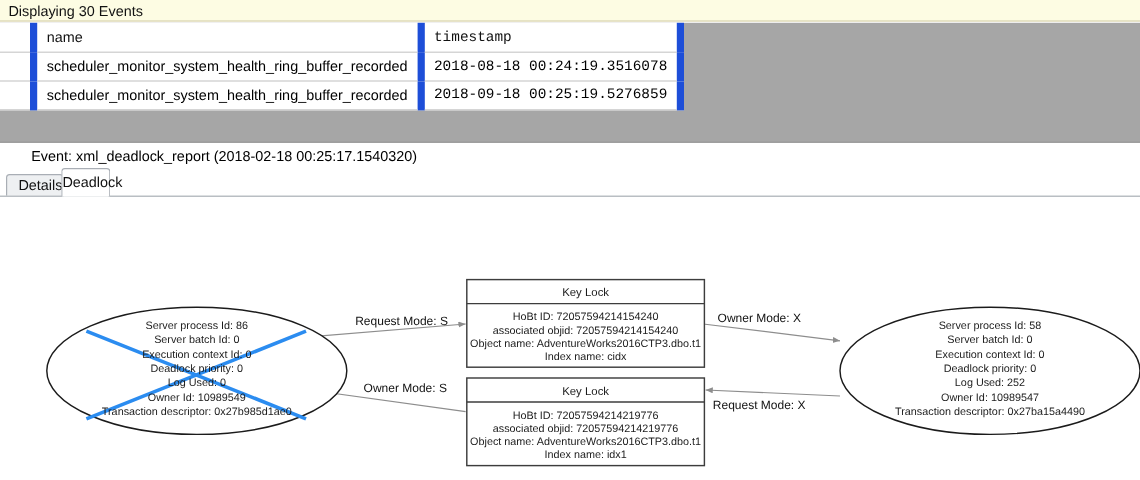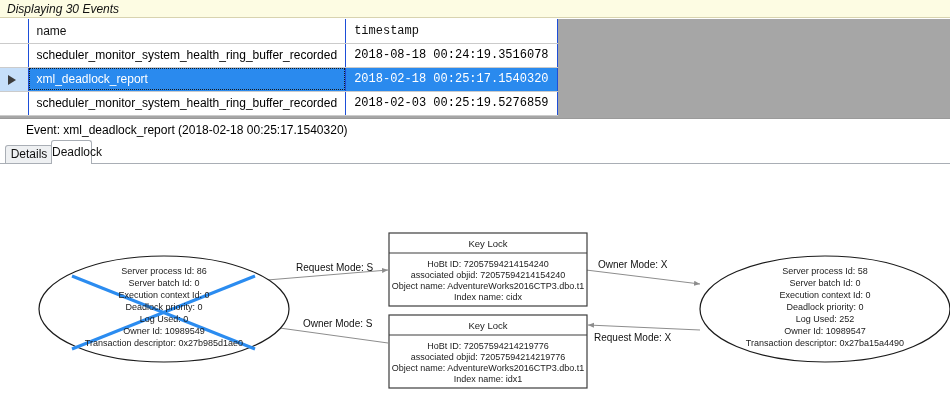--- a/index.html
+++ b/index.html
@@ -18,21 +18,20 @@
 
   
   #events-banner {
     position: absolute;
     left: 0; top: 0;
     width: 950px;
     height: 18px;
     background: #fdfce3;
     border-bottom: 1px solid #d8d3b0;
     box-sizing: border-box;
-    font-style: italic;
   }
   #events-banner .banner-text {
     position: absolute;
     left: 7px; top: 2px;
     font-size: 12px;
     color: #111;
     white-space: nowrap;
   }
 
   
@@ -46,21 +45,21 @@
     box-sizing: border-box;
   }
   .grid-table {
     position: absolute;
     left: 0; top: 0;
     border-collapse: collapse;
     background: #ffffff;
     table-layout: fixed;
   }
   .grid-table td, .grid-table th {
-    border-right: 1px solid #1d4ed8;
+    border-right: 6px solid #1d4ed8;
     border-bottom: 1px solid #cbcbcb;
     padding: 0 8px;
     font-size: 12px;
     font-weight: normal;
     text-align: left;
     height: 24px;
     box-sizing: border-box;
     white-space: nowrap;
     overflow: hidden;
     background: #ffffff;
@@ -111,21 +110,21 @@
   }
   .tab {
     position: absolute;
     bottom: 0;
     box-sizing: border-box;
     background: #eef0f2;
     border: 1px solid #a9aeb5;
     border-bottom: none;
     border-radius: 3px 3px 0 0;
     font-size: 12px;
-    text-align: center;
+    text-align: right;
     color: #111;
     cursor: default;
   }
   .tab.inactive {
     left: 5px;
     width: 48px;
     height: 19px;
     line-height: 17px;
   }
   .tab.active {
@@ -182,31 +181,24 @@
         <td class="col-name">name</td>
         <td class="col-ts">timestamp</td>
       </tr>
     </thead>
     <tbody>
       <tr>
         <td class="col-sel"></td>
         <td class="col-name">scheduler_monitor_system_health_ring_buffer_recorded</td>
         <td class="col-ts">2018-08-18 00:24:19.3516078</td>
       </tr>
-      <tr class="row-selected">
-        <td class="col-sel">
-          <span class="sel-arrow"></span>
-        </td>
-        <td class="col-name cell-focus">xml_deadlock_report</td>
-        <td class="col-ts">2018-02-18 00:25:17.1540320</td>
-      </tr>
       <tr>
         <td class="col-sel"></td>
         <td class="col-name">scheduler_monitor_system_health_ring_buffer_recorded</td>
-        <td class="col-ts">2018-02-03 00:25:19.5276859</td>
+        <td class="col-ts">2018-09-18 00:25:19.5276859</td>
       </tr>
     </tbody>
   </table>
 </div>
 
 <div id="event-header">
   <span class="hdr-text">Event: xml_deadlock_report (2018-02-18 00:25:17.1540320)</span>
 </div>
 
 <div id="tab-strip">

